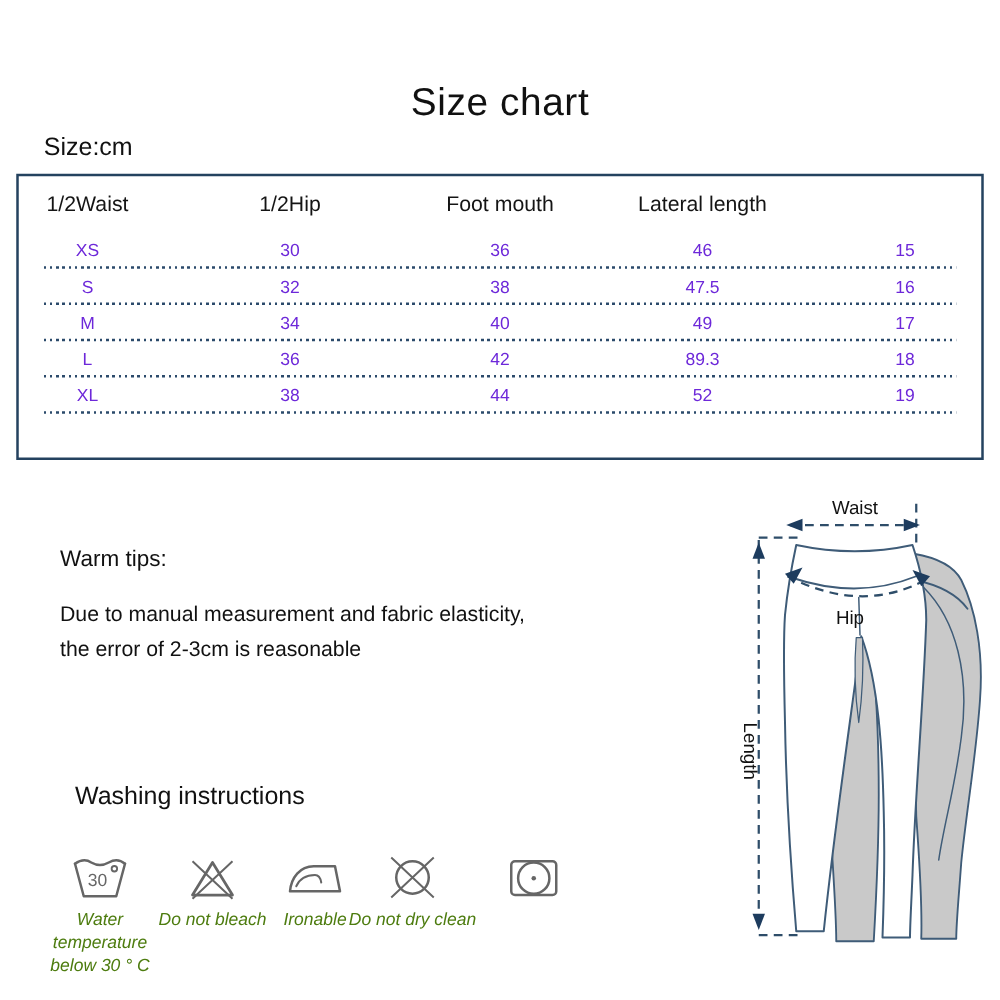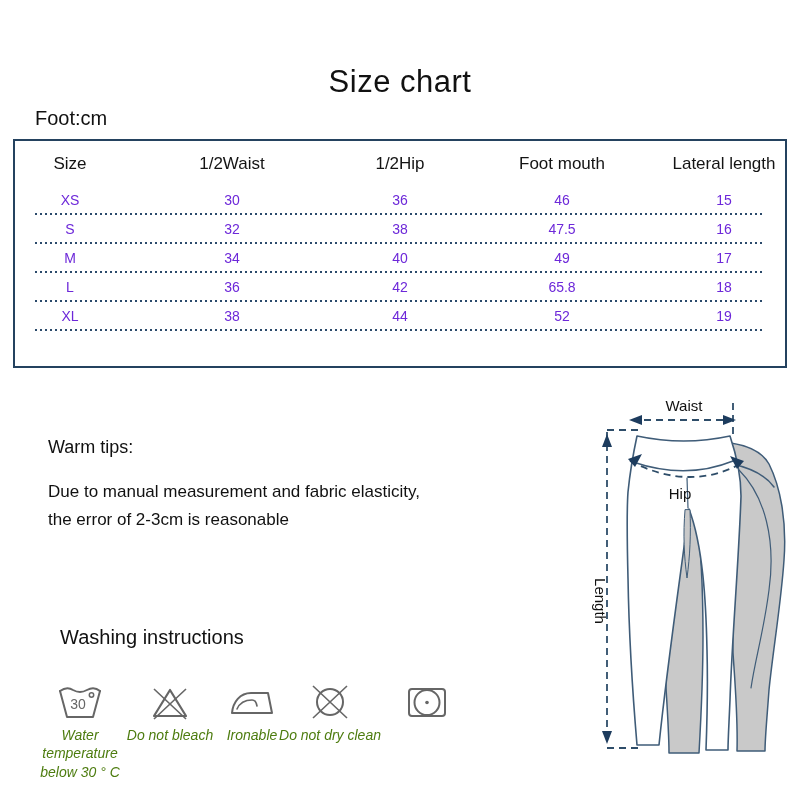--- a/index.html
+++ b/index.html
@@ -41,25 +41,24 @@
   .wi5 { left:373px; width:108px; }
 
   
   .diagram { left:583px; top:388px; width:212px; height:378px; }
   .diagram svg text { font-family:"Liberation Sans", sans-serif; font-size:15px; fill:#111; }
 </style>
 </head>
 <body>
 
 <div class="abs page-title">Size chart</div>
-<div class="abs unit-label">Foot:cm</div>
+<div class="abs unit-label">Size:cm</div>
 
 <div class="abs size-table">
   <div class="trow thead">
-    <div class="cell">Size</div>
     <div class="cell">1/2Waist</div>
     <div class="cell">1/2Hip</div>
     <div class="cell">Foot mouth</div>
     <div class="cell">Lateral length</div>
   </div>
 
   <div class="trow tdata">
     <div class="cell">XS</div>
     <div class="cell">30</div>
     <div class="cell">36</div>
@@ -83,21 +82,21 @@
     <div class="cell">40</div>
     <div class="cell">49</div>
     <div class="cell">17</div>
   </div>
   <div class="sep"></div>
 
   <div class="trow tdata">
     <div class="cell">L</div>
     <div class="cell">36</div>
     <div class="cell">42</div>
-    <div class="cell">65.8</div>
+    <div class="cell">89.3</div>
     <div class="cell">18</div>
   </div>
   <div class="sep"></div>
 
   <div class="trow tdata">
     <div class="cell">XL</div>
     <div class="cell">38</div>
     <div class="cell">44</div>
     <div class="cell">52</div>
     <div class="cell">19</div>

